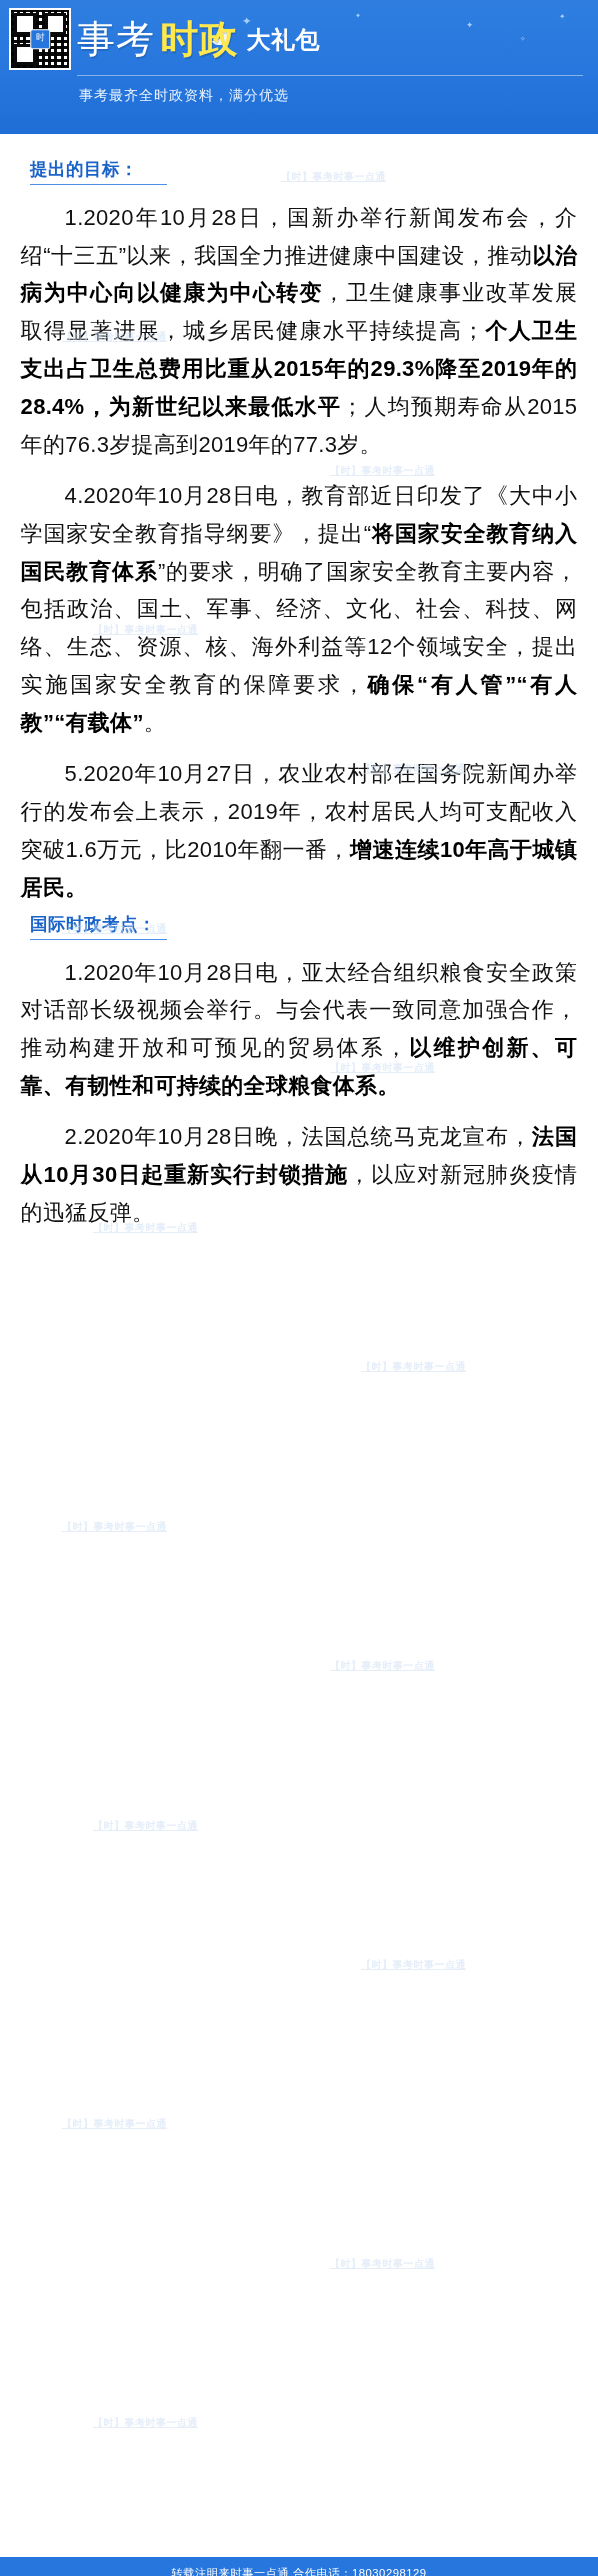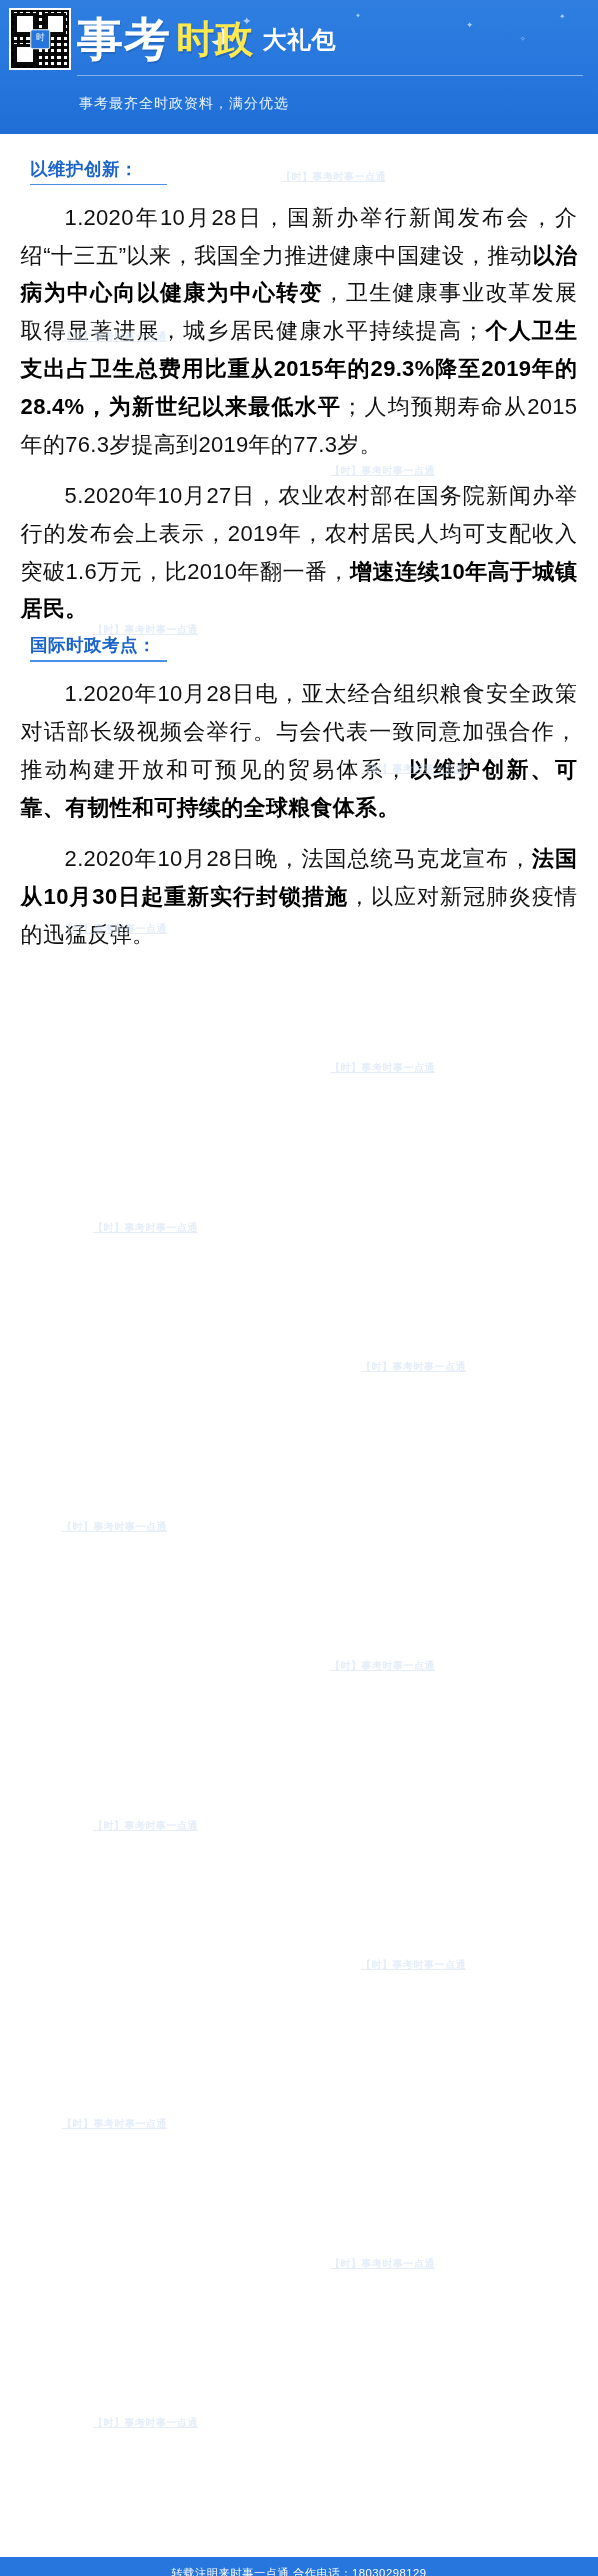--- a/index.html
+++ b/index.html
@@ -93,22 +93,22 @@
     top: 11.3px;
     right: 0;
   }
   .title-row {
     display: flex;
     align-items: center;
     height: 57px;
   }
   .title-main {
     color: #ffffff;
-    font-size: 46px;
-    font-weight: bold;
+    font-size: 38px;
+    font-weight: normal;
     letter-spacing: 1px;
     text-shadow: 1px 1.5px 0 rgba(0,0,0,.12);
   }
   .title-accent {
     color: #ffe84d;
     font-size: 38px;
     font-weight: bold;
     margin: 0 5.2px;
     letter-spacing: 1px;
     text-shadow: 1px 1.5px 0 rgba(0,0,0,.14);
@@ -117,21 +117,21 @@
     color: #ffffff;
     font-size: 24px;
     font-weight: bold;
     margin-left: 3px;
     letter-spacing: 0.5px;
   }
   .title-sub {
     color: #eaf3ff;
     font-size: 14px;
     letter-spacing: 1px;
-    margin-top: 13px;
+    margin-top: 5px;
     padding-left: 2.1px;
   }
   .header-rule {
     position: absolute;
     left: 77px;
     right: 15.5px;
     top: 75px;
     height: 1px;
     background: rgba(255,255,255,.45);
   }
@@ -230,22 +230,23 @@
         <span class="title-accent">时政</span>
         <span class="title-sub-badge">大礼包</span>
       </div>
     </div>
     <div class="header-rule"></div>
     <div class="title-sub" style="position:absolute; left:77px; top:82px;">事考最齐全时政资料，满分优选</div>
   </div>
 
   <div class="content">
     <div id="sections-host">
-        <div class="section-title">以维护创新：</div>
+        <div class="section-title">提出的目标：</div>
         <p class="para"><span>1.2020年10月28日，国新办举行新闻发布会，介绍“十三五”以来，我国全力推进健康中国建设，推动</span><b class="hl">以治病为中心向以健康为中心转变</b><span>，卫生健康事业改革发展取得显著进展，城乡居民健康水平持续提高；</span><b class="hl">个人卫生支出占卫生总费用比重从2015年的29.3%降至2019年的28.4%，为新世纪以来最低水平</b><span>；人均预期寿命从2015年的76.3岁提高到2019年的77.3岁。</span></p>
+        <p class="para"><span>4.2020年10月28日电，教育部近日印发了《大中小学国家安全教育指导纲要》，提出“</span><b class="hl">将国家安全教育纳入国民教育体系</b><span>”的要求，明确了国家安全教育主要内容，包括政治、国土、军事、经济、文化、社会、科技、网络、生态、资源、核、海外利益等12个领域安全，提出实施国家安全教育的保障要求，</span><b class="hl">确保“有人管”“有人教”“有载体”</b><span>。</span></p>
         <p class="para"><span>5.2020年10月27日，农业农村部在国务院新闻办举行的发布会上表示，2019年，农村居民人均可支配收入突破1.6万元，比2010年翻一番，</span><b class="hl">增速连续10年高于城镇居民。</b></p>
         <div class="section-title">国际时政考点：</div>
         <p class="para"><span>1.2020年10月28日电，亚太经合组织粮食安全政策对话部长级视频会举行。与会代表一致同意加强合作，推动构建开放和可预见的贸易体系，</span><b class="hl">以维护创新、可靠、有韧性和可持续的全球粮食体系。</b></p>
         <p class="para"><span>2.2020年10月28日晚，法国总统马克龙宣布，</span><b class="hl">法国从10月30日起重新实行封锁措施</b><span>，以应对新冠肺炎疫情的迅猛反弹。</span></p>
       </div>
   </div>
 
   <div id="wm-host">
       <div class="wm" style="left: 281px; top: 170px;">【时】事考时事一点通</div>
       <div class="wm" style="left: 62px; top: 330px;">【时】事考时事一点通</div>

